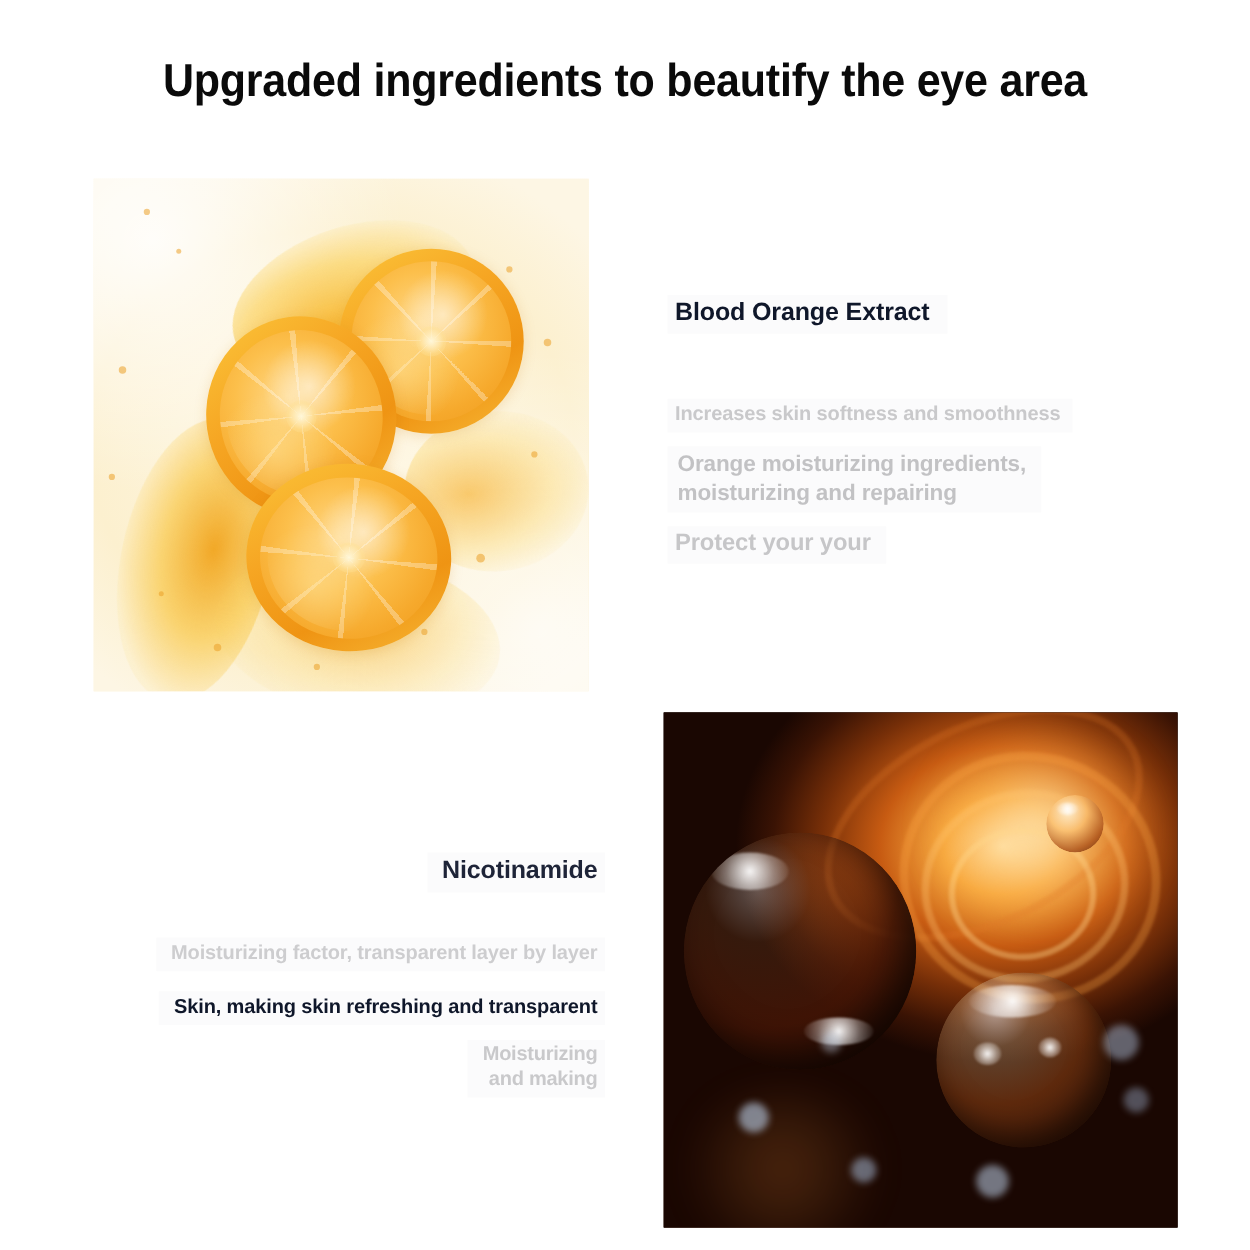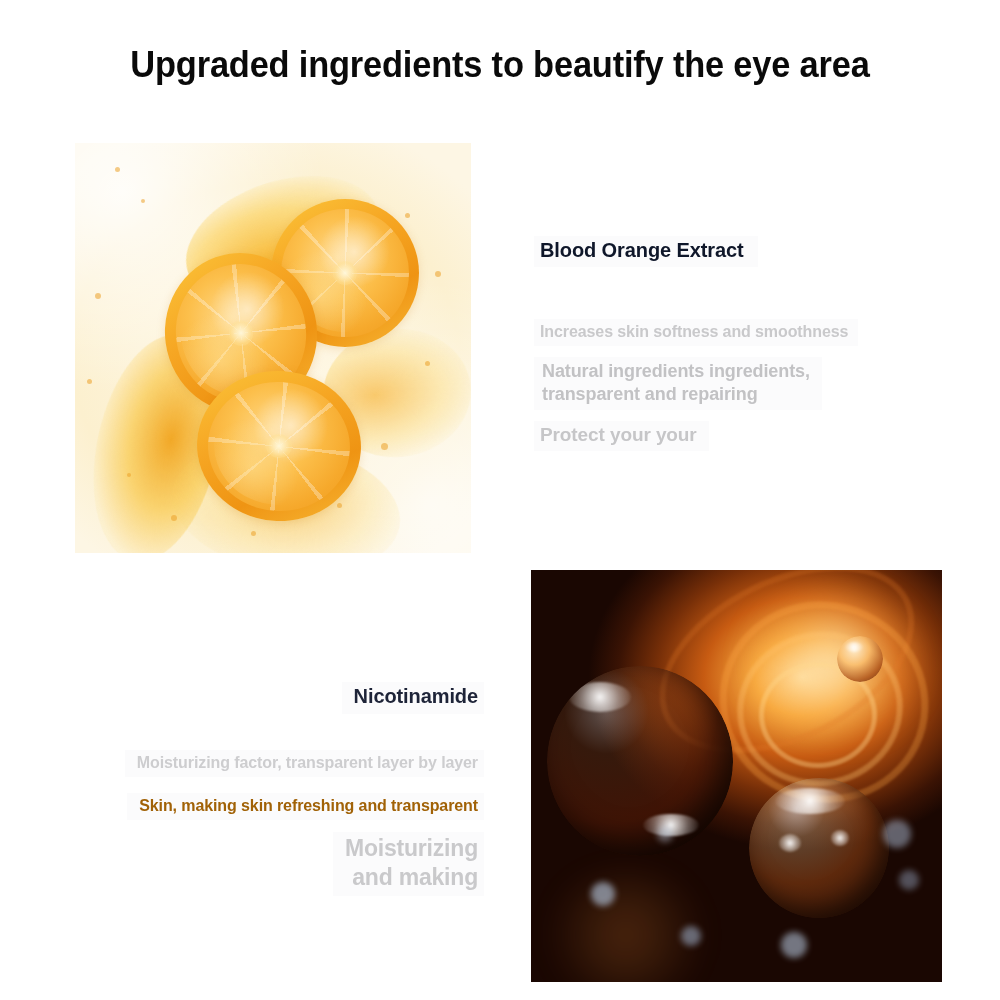--- a/index.html
+++ b/index.html
@@ -299,30 +299,30 @@
     color: #cdcdcf;
     letter-spacing: -0.1px;
     padding: 4px 6px 5px 12px;
     white-space: nowrap;
   }
   .block-nico .line-2 {
     display: inline-block;
     margin-top: 16px;
     font-size: 16px;
     font-weight: bold;
-    color: #a16207;
+    color: #0f172a;
     letter-spacing: -0.1px;
     padding: 4px 6px 5px 12px;
     white-space: nowrap;
     text-align: right;
   }
   .block-nico .line-3 {
     display: inline-block;
     margin-top: 12px;
-    font-size: 23px;
+    font-size: 16px;
     font-weight: bold;
     color: #c9c9cb;
     line-height: 1.26;
     letter-spacing: -0.2px;
     padding: 2px 6px 4px 12px;
     text-align: right;
   }
 </style>
 </head>
 <body>
@@ -366,22 +366,22 @@
     <div class="drop" style="left:350px; top:218px; width:5px;  height:5px;"></div>
     <div class="drop" style="left:306px; top:300px; width:7px;  height:7px;"></div>
     <div class="drop" style="left:262px; top:360px; width:5px;  height:5px;"></div>
     <div class="drop" style="left:176px; top:388px; width:5px;  height:5px;"></div>
   </div>
 
   <div class="block-orange">
     <div class="heading tint">Blood Orange Extract</div>
     <div class="line-1 tint">Increases skin softness and smoothness</div>
     <div class="line-2 tint">
-      <span>Natural ingredients ingredients,</span><br>
-      <span>transparent and repairing</span>
+      <span>Orange moisturizing ingredients,</span><br>
+      <span>moisturizing and repairing</span>
     </div>
     <div class="line-3 tint">Protect your your</div>
   </div>
 
   <div class="block-nico">
     <div class="heading tint">Nicotinamide</div>
     <div class="line-1 tint">Moisturizing factor, transparent layer by layer</div>
     <div class="line-2 tint">Skin, making skin refreshing and transparent</div>
     <div class="line-3 tint">
       <span>Moisturizing</span><br>

